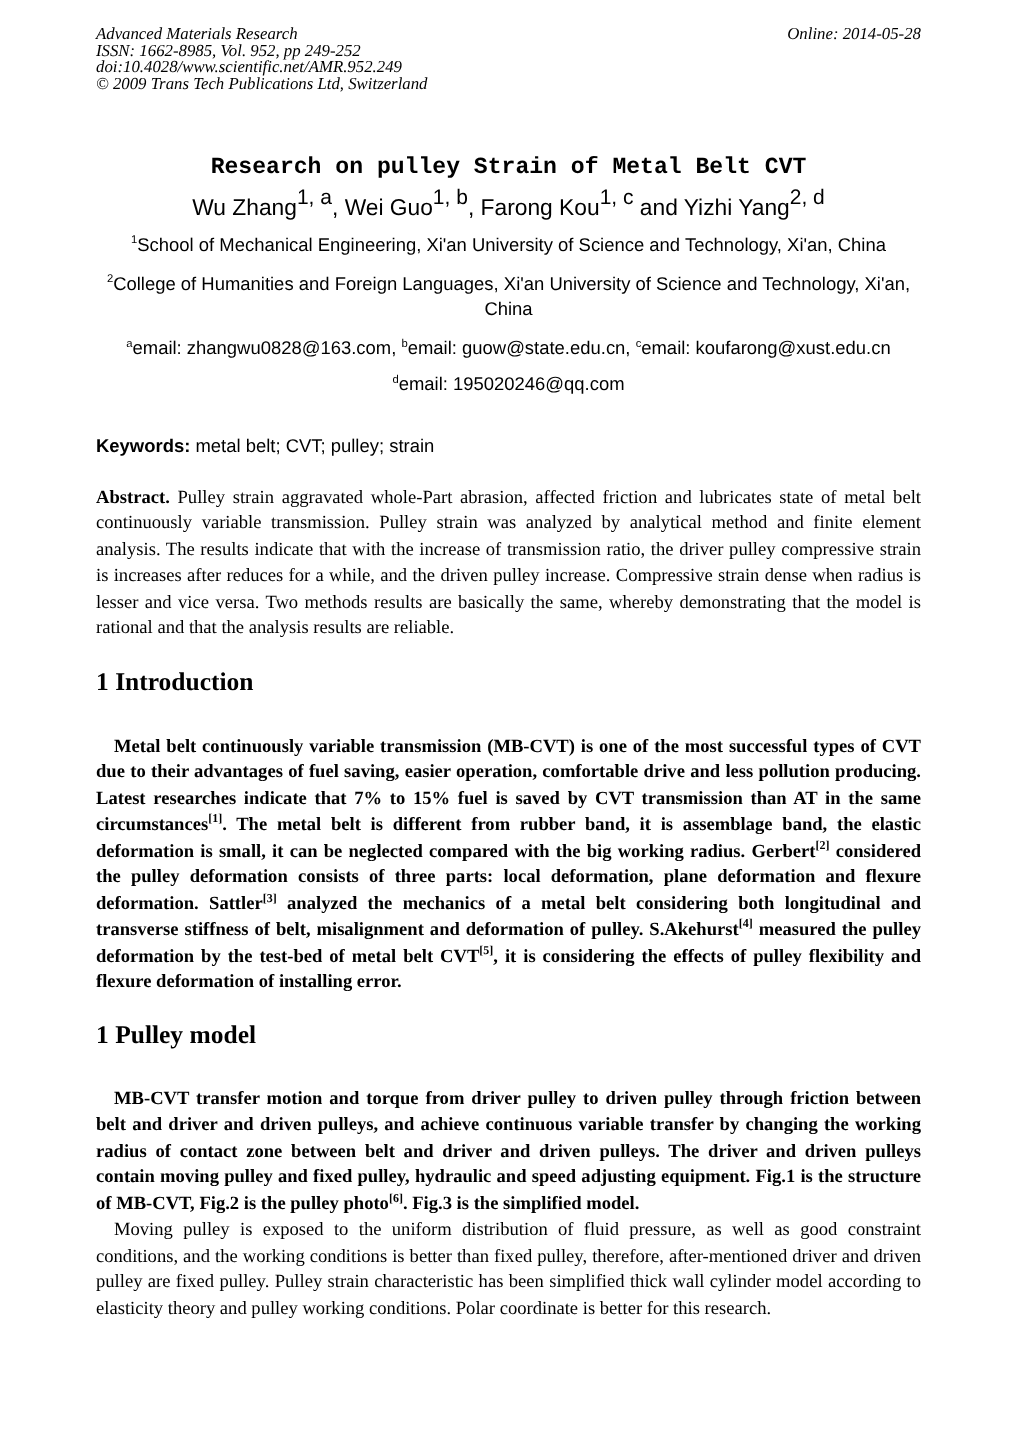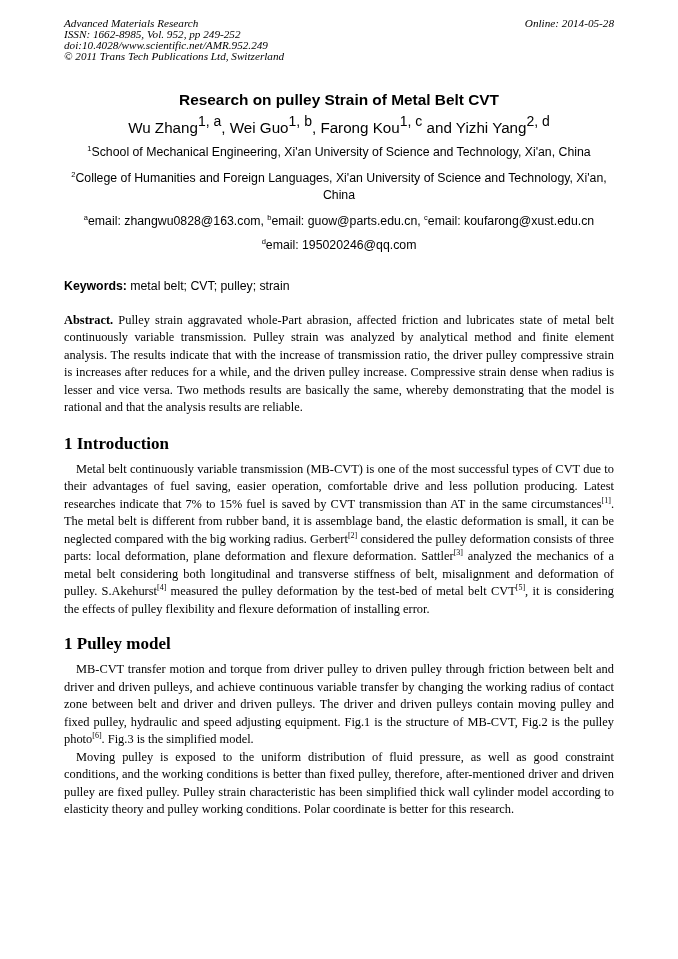--- a/index.html
+++ b/index.html
@@ -1,66 +1,66 @@
 <!DOCTYPE html>
 <html><head>
 <meta charset="utf-8">
 <style>
   html, body { margin: 0; padding: 0; background: #ffffff; }
   body { width: 678px; height: 959px; position: relative; overflow: hidden; color: #000; }
   .page { position: absolute; left: 64px; top: 18px; width: 550px; }
   .header { position: relative; font-family: "Liberation Serif", serif; font-style: italic; font-size: 11.2px; line-height: 11px; }
   .header .left div { white-space: nowrap; }
   .header .right { position: absolute; right: 0; top: 0; white-space: nowrap; }
-  .title { font-family: Liberation Sans, sans-serif; font-weight: bold; font-size: 15.4px; text-align: center; margin-top: 29px; line-height: 18px; }
+  .title { font-family: Liberation Mono, monospace; font-weight: bold; font-size: 15.4px; text-align: center; margin-top: 40px; line-height: 18px; }
   .authors { font-family: "Liberation Sans", sans-serif; font-size: 15.2px; text-align: center; margin-top: 9px; line-height: 20px; }
   .authors sup { font-size: 14px; vertical-align: 7px; line-height: 0; }
   .affil { font-family: "Liberation Sans", sans-serif; font-size: 12.3px; text-align: center; line-height: 17.5px; }
   .affil sup { font-size: 7.5px; vertical-align: 5px; line-height: 0; }
   .affil.a1 { margin-top: 6px; }
   .affil.a2 { margin-top: 8px; }
   .affil.e1 { margin-top: 8px; }
   .affil.e2 { margin-top: 7px; }
   .keywords { font-family: "Liberation Sans", sans-serif; font-size: 12.3px; margin-top: 23px; line-height: 17px; }
   .keywords b { font-weight: bold; }
   .body-text { font-family: "Liberation Serif", serif; font-size: 12.4px; line-height: 17.5px; text-align: justify; }
   .abstract { margin-top: 17px; }
   .abstract b { font-weight: bold; }
   .heading { font-family: "Liberation Serif", serif; font-weight: bold; font-size: 17px; line-height: 17px; }
   .h-intro { margin-top: 18px; }
   .h-pulley { margin-top: 17px; font-family: Liberation Serif, serif; }
   .para { text-indent: 12px; margin: 0; }
-  .para-first { margin-top: 9px; }
+  .para-first { margin-top: 26px; font-weight: bold; }
   sup.ref { font-size: 8px; vertical-align: 5px; line-height: 0; }
 </style>
 </head>
 <body>
 
 <div class="page">
 
   <div class="header">
     <div class="left">
       <div>Advanced Materials Research</div>
       <div>ISSN: 1662-8985, Vol. 952, pp 249-252</div>
       <div>doi:10.4028/www.scientific.net/AMR.952.249</div>
-      <div>© 2011 Trans Tech Publications Ltd, Switzerland</div>
+      <div>© 2009 Trans Tech Publications Ltd, Switzerland</div>
     </div>
     <div class="right">Online: 2014-05-28</div>
   </div>
 
   <div class="title">Research on pulley Strain of Metal Belt CVT</div>
 
   <div class="authors">
     <span>Wu Zhang</span><sup>1, a</sup><span>, </span><span>Wei Guo</span><sup>1, b</sup><span>, </span><span>Farong Kou</span><sup>1, c</sup><span> and </span><span>Yizhi Yang</span><sup>2, d</sup>
   </div>
 
   <div class="affil a1"><sup>1</sup><span>School of Mechanical Engineering, Xi'an University of Science and Technology, Xi'an, China</span></div>
   <div class="affil a2" style="padding: 0 6px;"><sup>2</sup><span>College of Humanities and Foreign Languages, Xi'an University of Science and Technology, Xi'an, China</span></div>
 
-  <div class="affil e1" style="white-space: nowrap;"><sup>a</sup><span>email: zhangwu0828@163.com, </span><sup>b</sup><span>email: guow@parts.edu.cn, </span><sup>c</sup><span>email: koufarong@xust.edu.cn</span></div>
+  <div class="affil e1" style="white-space: nowrap;"><sup>a</sup><span>email: zhangwu0828@163.com, </span><sup>b</sup><span>email: guow@state.edu.cn, </span><sup>c</sup><span>email: koufarong@xust.edu.cn</span></div>
   <div class="affil e2"><sup>d</sup><span>email: 195020246@qq.com</span></div>
 
   <div class="keywords"><b>Keywords:</b><span> metal belt; CVT; pulley; strain</span></div>
 
   <div class="body-text abstract"><b>Abstract.</b><span> Pulley strain aggravated whole-Part abrasion, affected friction and lubricates state of metal belt continuously variable transmission. Pulley strain was analyzed by analytical method and finite element analysis. The results indicate that with the increase of transmission ratio, the driver pulley compressive strain is increases after reduces for a while, and the driven pulley increase. Compressive strain dense when radius is lesser and vice versa. Two methods results are basically the same, whereby demonstrating that the model is rational and that the analysis results are reliable.</span></div>
 
   <div class="heading h-intro">1 Introduction</div>
   <p class="body-text para para-first"><span>Metal belt continuously variable transmission (MB-CVT) is one of the most successful types of CVT due to their advantages of fuel saving, easier operation, comfortable drive and less pollution producing. Latest researches indicate that 7% to 15% fuel is saved by CVT transmission than AT in the same circumstances</span><sup class="ref">[1]</sup><span>. The metal belt is different from rubber band, it is assemblage band, the elastic deformation is small, it can be neglected compared with the big working radius. Gerbert</span><sup class="ref">[2]</sup><span> considered the pulley deformation consists of three parts: local deformation, plane deformation and flexure deformation. Sattler</span><sup class="ref">[3]</sup><span> analyzed the mechanics of a metal belt considering both longitudinal and transverse stiffness of belt, misalignment and deformation of pulley. S.Akehurst</span><sup class="ref">[4]</sup><span> measured the pulley deformation by the test-bed of metal belt CVT</span><sup class="ref">[5]</sup><span>, it is considering the effects of pulley flexibility and flexure deformation of installing error.</span></p>
 
   <div class="heading h-pulley">1 Pulley model</div>

